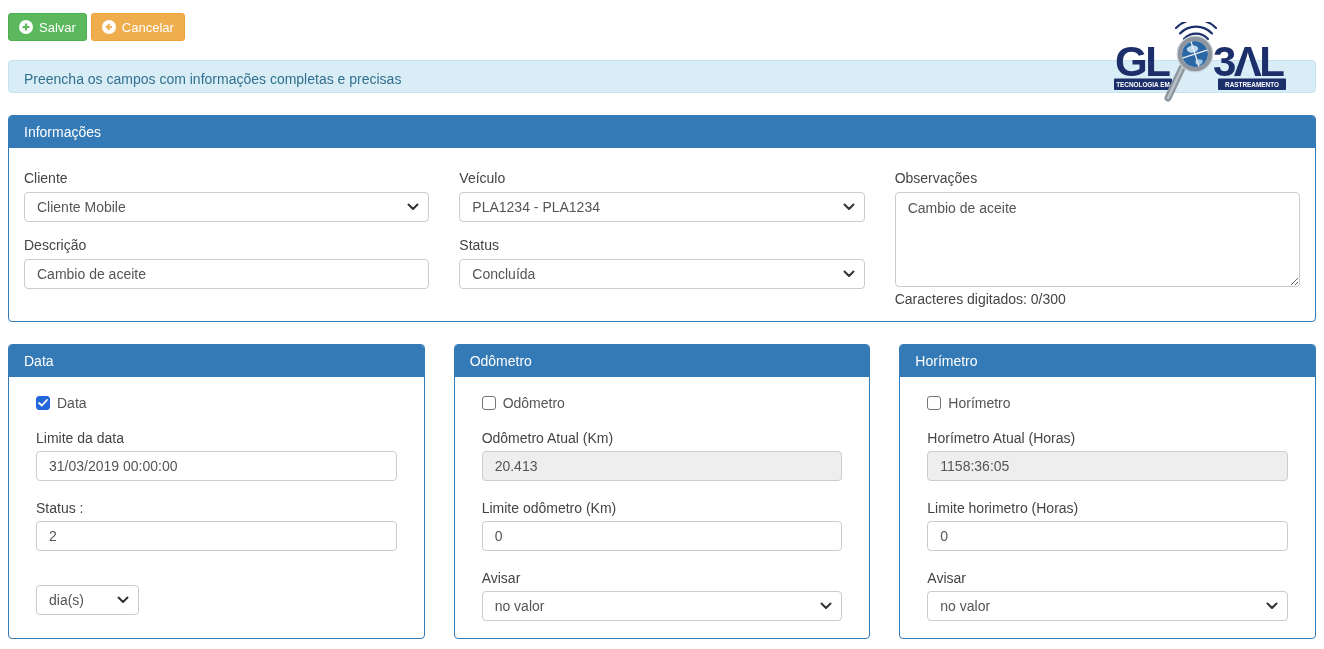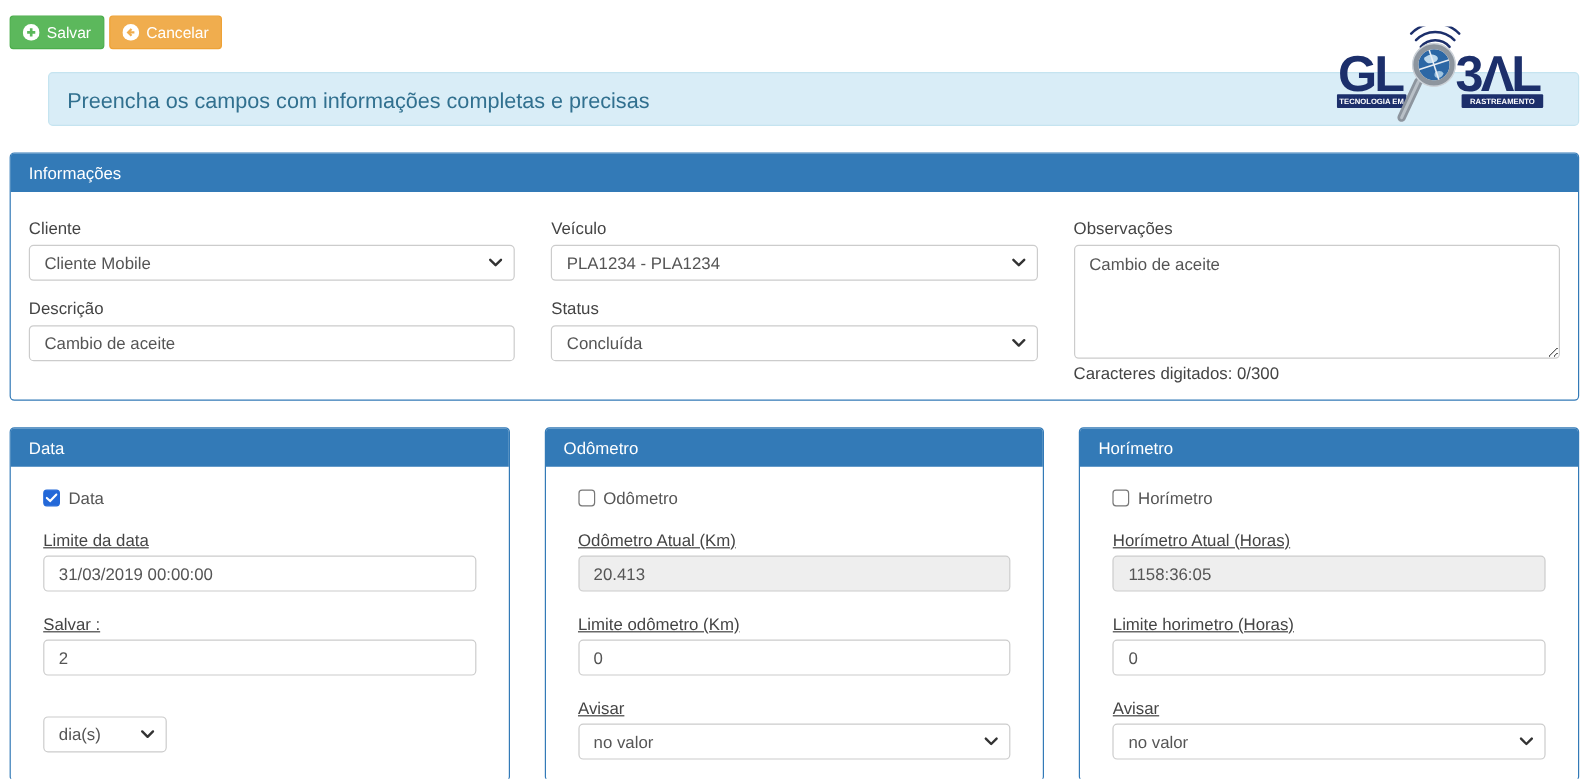--- a/index.html
+++ b/index.html
@@ -18,24 +18,24 @@
     padding:0 10px; border-radius:3px; color:#fff; font-size:13px;
     cursor:pointer; border:1px solid transparent;
     font-family:inherit;
   }
   .btn-success { background:var(--success,#5cb85c); border-color:var(--success_border,#4cae4c); }
   .btn-warning { background:var(--warning,#f0ad4e); border-color:var(--warning_border,#eea236); }
   .btn .icon { display:inline-flex; }
 
   
   .alert {
-    margin-top:19px; height:45px;
+    margin-top:19px; height:33px;
     background:var(--alert_bg,#d9edf7); border:1px solid var(--alert_border,#bce8f1);
     border-radius:4px; display:flex; align-items:center; padding:4px 15px 0;
-    color:var(--alert_text,#31708f); font-size:18px;margin-left:32px;
+    color:var(--alert_text,#31708f); font-size:14px;
   }
 
   
   .logo { position:absolute; top:22px; right:34px; width:176px; height:84px; z-index:5;text-align:center; }
 
   
   .panel { border:1px solid var(--primary,#337ab7); border-radius:4px; margin-top:22px; background:#fff; }
   .panel-heading {
     background:var(--primary,#337ab7); color:#fff; font-size:14px;
     padding:0 15px; height:32px; display:flex; align-items:center;
@@ -44,21 +44,21 @@
   .panel-body { padding:20px 15px 14px; }
   .panel-body.tall { padding:18px 27px 27px; height:261px; }
 
   .info-grid { display:grid; grid-template-columns:1fr 1fr 1fr; column-gap:30px; }
   .bottom-grid { display:grid; grid-template-columns:1fr 1fr 1fr; column-gap:29px; margin-top:22px; }
 
   
   .lbl { display:block; font-size:14px; color:var(--text_label,#444); margin:2px 0 6px; }
   .group { margin-bottom:15px; }
   .group:last-child { margin-bottom:0; }
-  .fld-lbl { display:block; font-size:14px; color:var(--text_label,#444); margin:19px 0 5px;text-decoration:underline; }
+  .fld-lbl { display:block; font-size:14px; color:var(--text_label,#444); margin:19px 0 5px; }
 
   .input {
     width:100%; height:30px; border:1px solid var(--input_border,#ccc); border-radius:4px;
     padding:0 12px; font-size:14px; color:var(--text_input,#555);
     background:#fff; outline:none; font-family:inherit;
   }
   .input[disabled] { background:var(--disabled_bg,#eee); color:#555; }
 
   .select {
     position:relative; width:100%; height:30px; border:1px solid var(--input_border,#ccc);
@@ -182,21 +182,21 @@
         <div class="check-row">
           <span class="checkbox checked">
             <svg width="10" height="8" viewBox="0 0 10 8">
                 <path d="M1 4 L3.8 6.5 L9 1" fill="none" stroke="#fff" stroke-width="1.8" stroke-linecap="round"></path>
               </svg>
           </span>
           <span class="check-label">Data</span>
         </div>
         <label class="fld-lbl">Limite da data</label>
         <input class="input" value="31/03/2019 00:00:00" style="">
-        <label class="fld-lbl">Salvar :</label>
+        <label class="fld-lbl">Status :</label>
         <input class="input" value="2" style="">
         <div class="unit-wrap">
           <div class="select small">
             <span>dia(s)</span>
             <span class="chev">
               <svg width="12" height="8" viewBox="0 0 12 8">
                   <path d="M1.5 1.5 L6 6 L10.5 1.5" fill="none" stroke="#333" stroke-width="2" stroke-linecap="round" stroke-linejoin="round"></path>
                 </svg>
             </span>
           </div>

